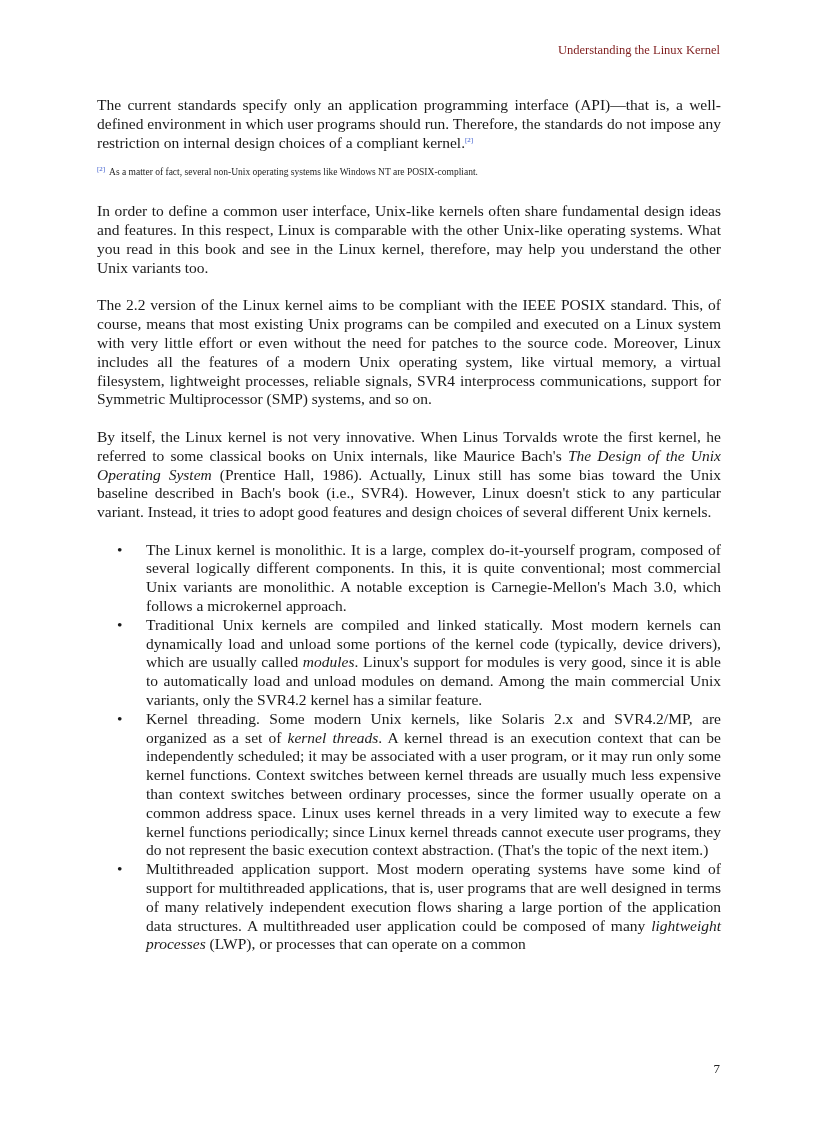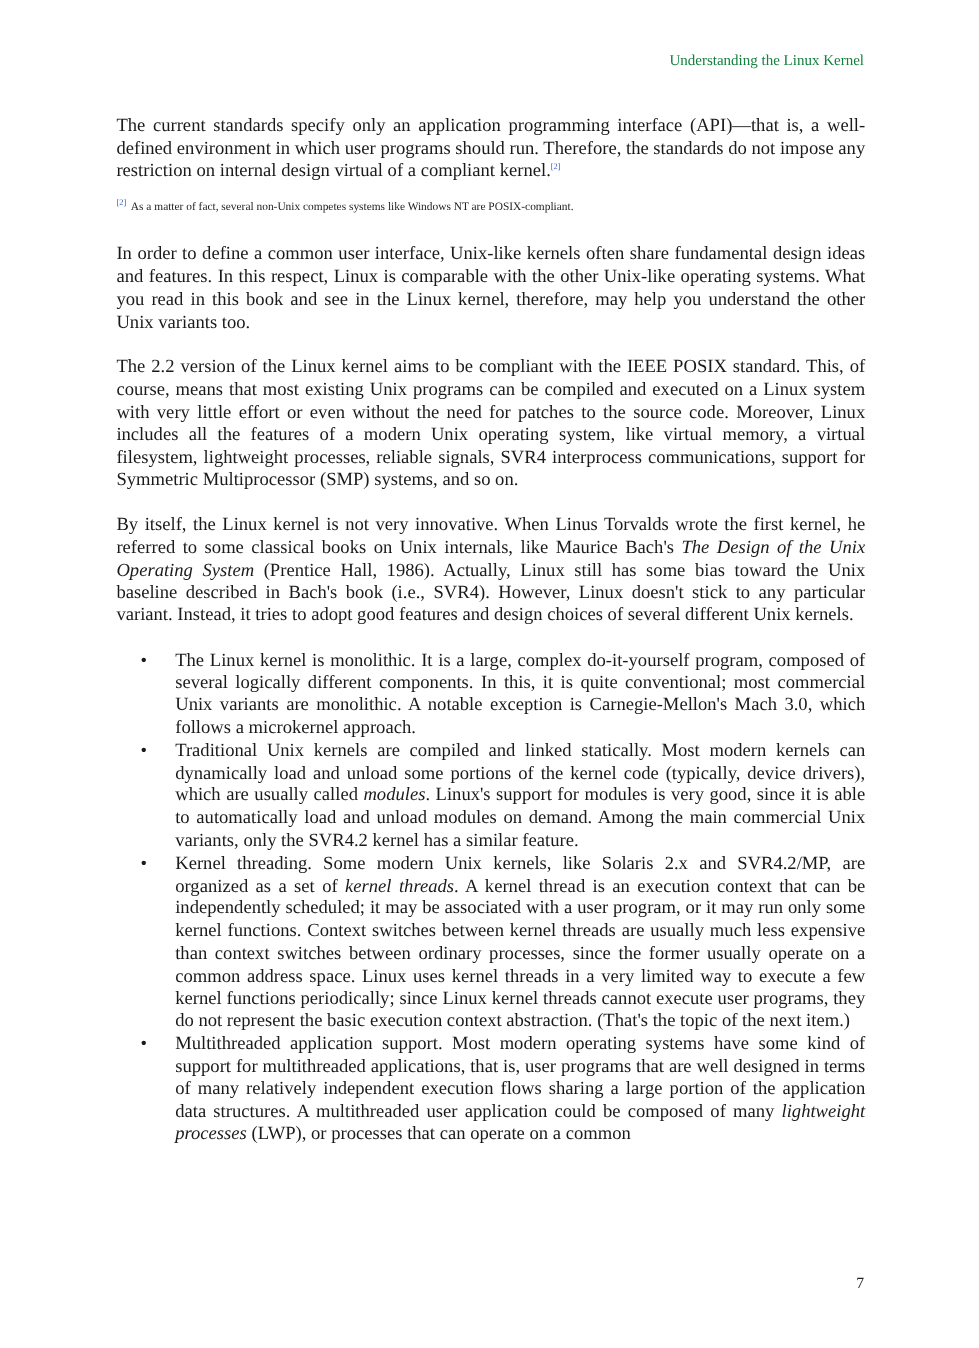--- a/index.html
+++ b/index.html
@@ -1,38 +1,38 @@
 <!DOCTYPE html>
 <html><head>
   <meta charset="utf-8">
   <style>
     html, body { margin: 0; padding: 0; background: #ffffff; }
     body { width: 816px; height: 1123px; position: relative; overflow: hidden;
            font-family: "Liberation Serif", serif; color: #1a1a1a; }
-    .running-head { position: absolute; top: 43px; right: 96px; font-size: 12.5px; color: #15803d; }
+    .running-head { position: absolute; top: 43px; right: 96px; font-size: 12.5px; color: #7f1d1d; }
     .content { position: absolute; top: 96px; left: 97px; width: 624px; font-size: 15.5px; line-height: 18.8px; }
     p { margin: 0 0 18.8px 0; text-align: justify; }
     .fn-ref { font-size: 7px; vertical-align: super; color: #3355cc; line-height: 0; }
     .footnote { font-size: 9.5px; line-height: 12px; margin: -8px 0 24px 0; color: #222; }
     .footnote .fn-mark { font-size: 7px; vertical-align: super; color: #3355cc; margin-right: 2px; }
     ul.bullets { list-style: none; margin: 0; padding: 0 0 0 49px; }
     ul.bullets li { position: relative; text-align: justify; margin: 0; }
     ul.bullets li .bullet { position: absolute; left: -29px; top: 0; }
     em { font-style: italic; }
     .page-number { position: absolute; top: 1061px; right: 96px; font-size: 13px; color: #222; }
   </style>
 </head>
 <body>
 
 <div class="running-head">Understanding the Linux Kernel</div>
 
 <div class="content">
-  <p><span>The current standards specify only an application programming interface (API)—that is, a well-defined environment in which user programs should run. Therefore, the standards do not impose any restriction on internal design virtual of a compliant kernel.</span><a class="fn-ref">[2]</a></p>
+  <p><span>The current standards specify only an application programming interface (API)—that is, a well-defined environment in which user programs should run. Therefore, the standards do not impose any restriction on internal design choices of a compliant kernel.</span><a class="fn-ref">[2]</a></p>
 
-  <div class="footnote"><span class="fn-mark">[2]</span> <span>As a matter of fact, several non-Unix competes systems like Windows NT are POSIX-compliant.</span></div>
+  <div class="footnote"><span class="fn-mark">[2]</span> <span>As a matter of fact, several non-Unix operating systems like Windows NT are POSIX-compliant.</span></div>
 
   <p>In order to define a common user interface, Unix-like kernels often share fundamental design ideas and features. In this respect, Linux is comparable with the other Unix-like operating systems. What you read in this book and see in the Linux kernel, therefore, may help you understand the other Unix variants too.</p>
 
   <p>The 2.2 version of the Linux kernel aims to be compliant with the IEEE POSIX standard. This, of course, means that most existing Unix programs can be compiled and executed on a Linux system with very little effort or even without the need for patches to the source code. Moreover, Linux includes all the features of a modern Unix operating system, like virtual memory, a virtual filesystem, lightweight processes, reliable signals, SVR4 interprocess communications, support for Symmetric Multiprocessor (SMP) systems, and so on.</p>
 
   <p><span>By itself, the Linux kernel is not very innovative. When Linus Torvalds wrote the first kernel, he referred to some classical books on Unix internals, like Maurice Bach's </span><em>The Design of the Unix Operating System</em><span> (Prentice Hall, 1986). Actually, Linux still has some bias toward the Unix baseline described in Bach's book (i.e., SVR4). However, Linux doesn't stick to any particular variant. Instead, it tries to adopt good features and design choices of several different Unix kernels.</span></p>
 
 
   <ul class="bullets">
     <li>

